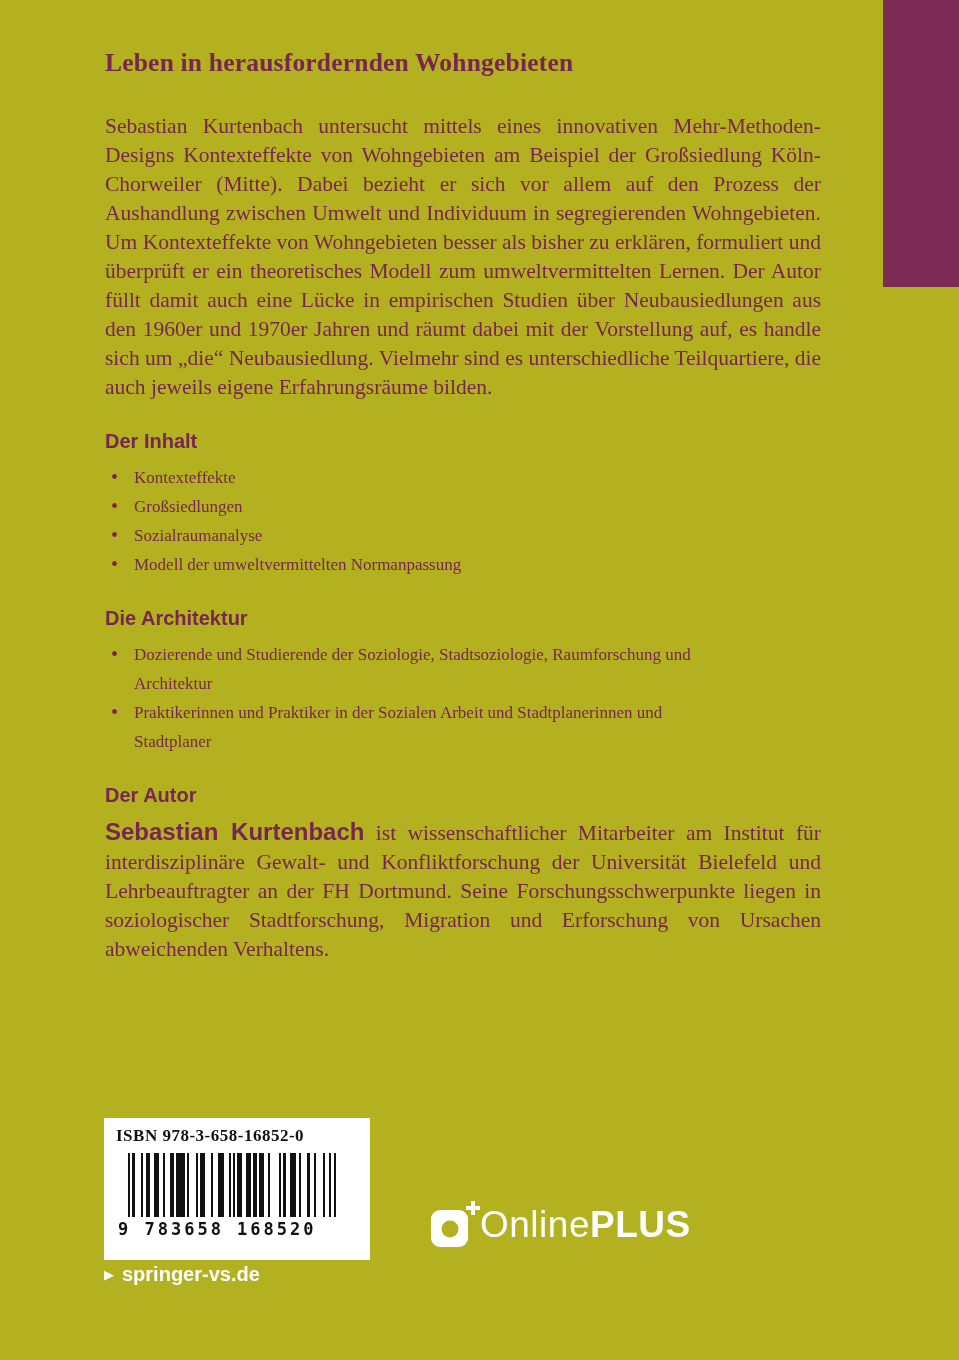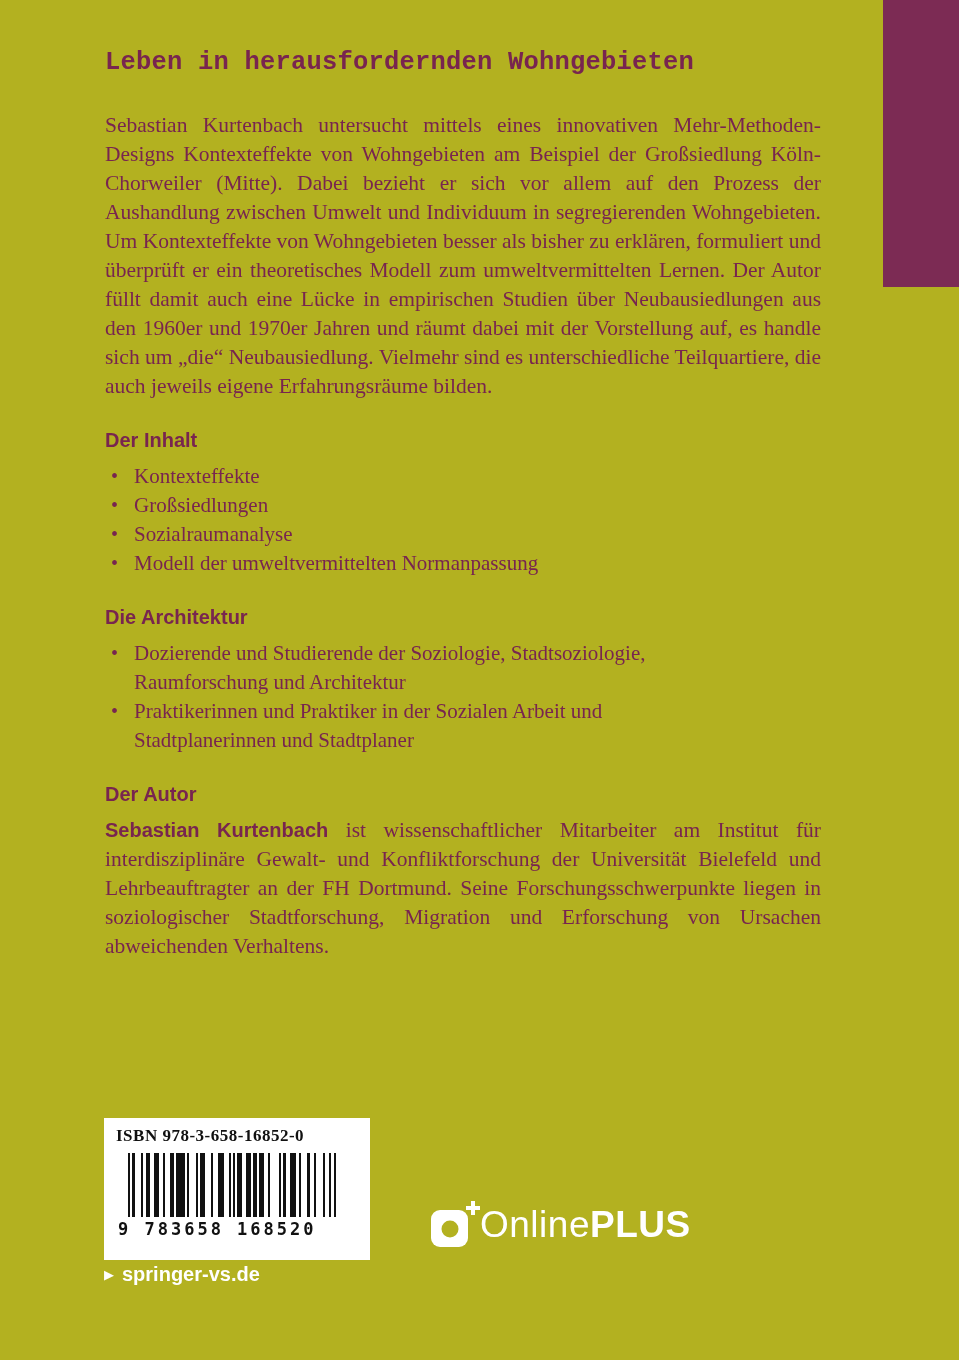--- a/index.html
+++ b/index.html
@@ -21,21 +21,21 @@
   }
   .accent-block{
     position:absolute;top:0;right:0;
     width:76px;height:287px;
     background:var(--accent);
   }
   .content{
     position:absolute;left:105px;top:48px;width:716px;
   }
   .title{
-    font-family:Liberation Mono, monospace;
+    font-family:Liberation Serif, serif;
     font-weight:bold;
     font-size:25.5px;
     letter-spacing:.2px;
     margin-bottom:34px;
     color:var(--maroon);
   }
   .intro{
     font-size:21.5px;
     line-height:29px;
     text-align:justify;
@@ -46,41 +46,41 @@
     font-family:"Liberation Sans","DejaVu Sans",sans-serif;
     font-weight:bold;
     font-size:20px;
     margin-top:28px;
     margin-bottom:10px;
   }
   ul.bullet-list{list-style:none;}
   ul.bullet-list li{
     position:relative;
     padding-left:29px;
-    font-size:21px;
+    font-size:17px;
     line-height:29px;
     max-width:610px;
   }
   ul.bullet-list li::before{
     content:"•";
     position:absolute;left:6px;top:0;
     font-size:20px;
     color:var(--maroon);
   }
   .author-par{
     font-size:21.5px;
     line-height:29px;
     text-align:justify;
     hyphens:auto;
     -webkit-hyphens:auto;
   }
   .author-name{
     font-family:"Liberation Sans","DejaVu Sans",sans-serif;
     font-weight:bold;
-    font-size:20px;
+    font-size:24px;
   }
   
   .isbn-box{
     position:absolute;left:104px;top:1118px;
     width:266px;height:142px;
     background:var(--white);
     padding:8px 12px 6px 12px;
     display:flex;flex-direction:column;
   }
   .isbn-label{

